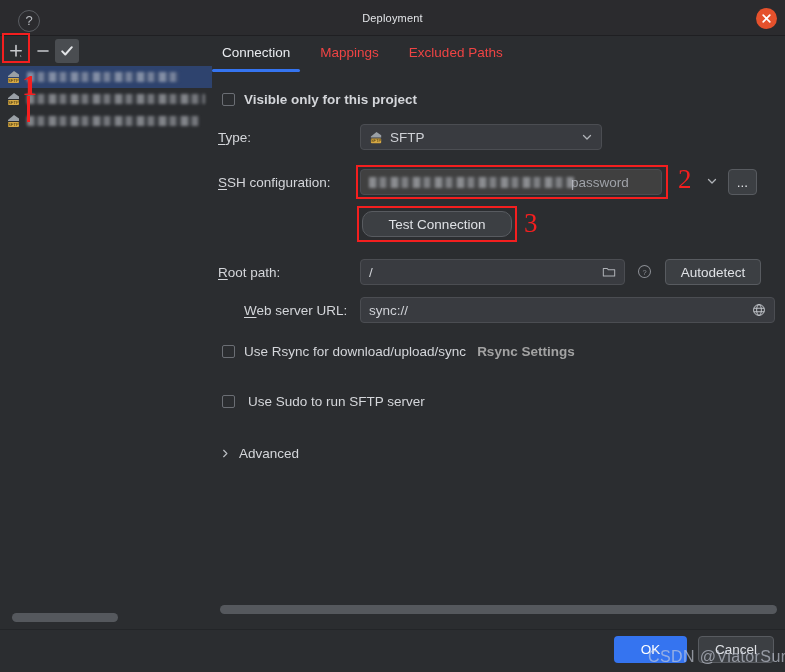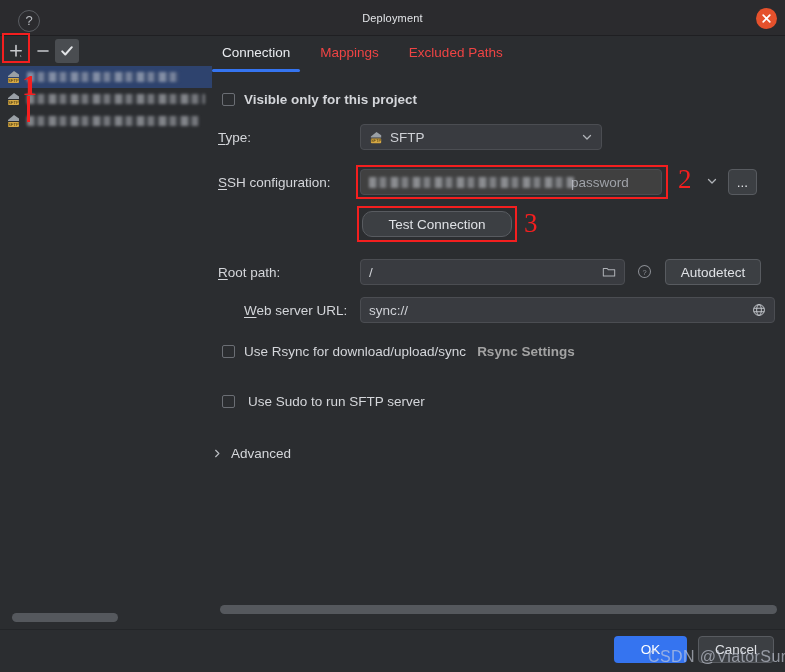--- a/index.html
+++ b/index.html
@@ -336,21 +336,21 @@
       <div class="cb"></div>
       <span class="lbl" style="margin-left:9px;">Use Rsync for download/upload/sync</span>
       <span class="lbl link" style="margin-left:11px;">Rsync Settings</span>
     </div>
 
     <div class="row" style="left:10px; top:314px;">
       <div class="cb"></div>
       <span class="lbl" style="margin-left:13px;">Use Sudo to run SFTP server</span>
     </div>
 
-    <div class="row" style="left:0; top:366px; cursor:pointer;">
+    <div class="row" style="left:8px; top:366px; cursor:pointer;">
       <svg width="11" height="11" viewBox="0 0 12 12">
         <path d="M4 2.5 L7.5 6 L4 9.5" stroke="#b9bcc1" stroke-width="1.3" fill="none" stroke-linecap="round" stroke-linejoin="round"></path>
       </svg>
       <span class="lbl" style="margin-left:8px;">Advanced</span>
     </div>
 
   </div>
 
   <div class="bottombar"></div>
   <div class="help-btn">?</div>

